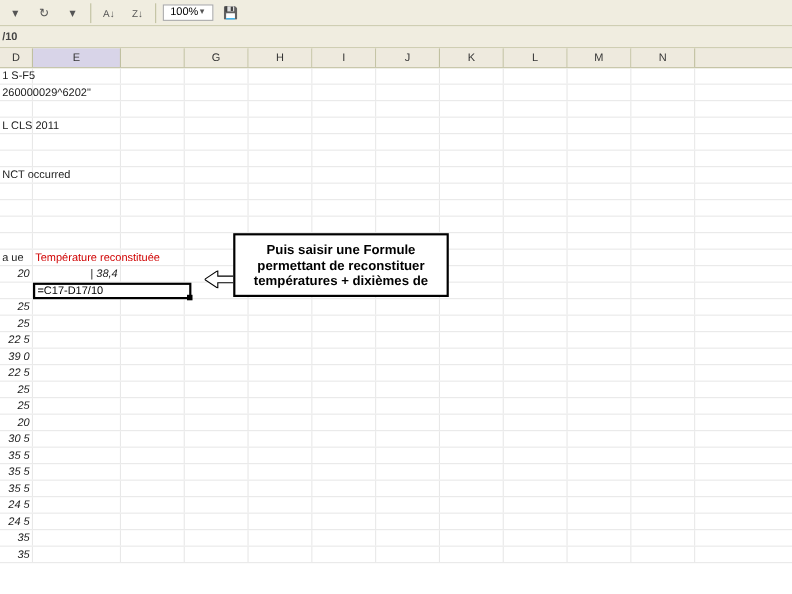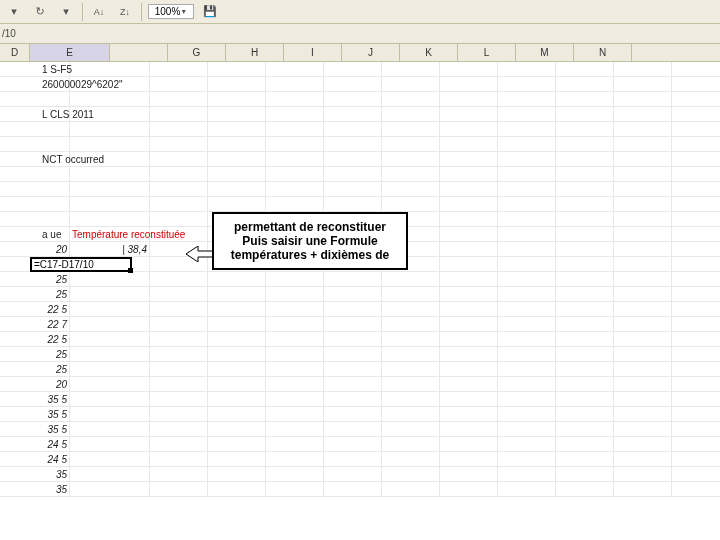--- a/index.html
+++ b/index.html
@@ -4,33 +4,33 @@
 <style>
 * { box-sizing: border-box; margin: 0; padding: 0; }
 body { font-family: Arial, sans-serif; font-size: 11px; background: #fff; width: 720px; height: 540px; overflow: hidden; position: relative; }
 
 .toolbar { background: #f0ede0; height: 24px; border-bottom: 1px solid #c0c0a0; display: flex; align-items: center; padding: 0 4px; gap: 6px; }
 .toolbar-sep { width: 1px; height: 18px; background: #c0c0a0; }
 .toolbar-btn { display: flex; align-items: center; justify-content: center; width: 20px; height: 20px; color: #555; cursor: pointer; }
 .zoom-box { border: 1px solid #aaa; background: #fff; padding: 1px 4px; font-size: 10px; width: 46px; display: flex; align-items: center; justify-content: center; }
 .dropdown-arrow { font-size: 7px; color: #555; }
 
-.formula-bar { height: 20px; border-bottom: 1px solid #c0c0a0; background: #f0ede0; display: flex; align-items: center; padding-left: 2px; font-size: 10px; color: #444; }
+.formula-bar { height: 20px; border-bottom: 1px solid #c0c0a0; background: #f0ede0; display: flex; align-items: center; padding-left: 2px; font-size: 10px; color: #444; font-weight: bold; }
 
 .col-headers { display: flex; height: 18px; background: #eeeade; border-bottom: 1px solid #c0c0a0; }
 .col-h { border-right: 1px solid #c0c0a0; display: flex; align-items: center; justify-content: center; font-size: 10px; color: #333; background: #eeeade; }
 .col-h.left-edge { width: 30px; }
 .col-h.e { width: 80px; }
 .col-h.active { background: #d8d4e8; }
 .col-h.std { width: 58px; }
 
 .grid { position: relative; }
 .row { display: flex; height: 15px; border-bottom: 1px solid #e8e8e8; }
 .cell { border-right: 1px solid #e8e8e8; display: flex; align-items: center; padding: 0 2px; font-size: 10px; color: #222; white-space: nowrap; overflow: visible; }
-.cell.left-edge { width: 30px; margin-left: 40px; }
+.cell.left-edge { width: 30px; }
 .cell.col-e { width: 80px; }
 .cell.std { width: 58px; }
 .red { color: #d00000; font-weight: normal; }
 .right { justify-content: flex-end; font-style: italic; }
 
 .selected-cell { position: absolute; border: 2px solid #000; background: #fff; z-index: 2; font-size: 10px; display: flex; align-items: center; }
 .sel-handle { position: absolute; right: -3px; bottom: -3px; width: 5px; height: 5px; background: #000; }
 
 .callout { position: absolute; left: 212px; top: 212px; width: 196px; border: 2px solid #000; background: #fff; padding: 6px 8px; text-align: center; font-size: 12px; font-weight: bold; z-index: 5; }
 .callout-arrow { position: absolute; left: 186px; top: 246px; z-index: 4; }
@@ -288,21 +288,21 @@
         <div class="cell std"></div>
         <div class="cell std"></div>
         <div class="cell std"></div>
         <div class="cell std"></div>
         <div class="cell std"></div>
         <div class="cell std"></div>
         <div class="cell std"></div>
         <div class="cell std"></div>
       </div>
       <div class="row">
-        <div class="cell left-edge right">22 7</div>
+        <div class="cell left-edge right">39 0</div>
         <div class="cell col-e"></div>
         <div class="cell std"></div>
         <div class="cell std"></div>
         <div class="cell std"></div>
         <div class="cell std"></div>
         <div class="cell std"></div>
         <div class="cell std"></div>
         <div class="cell std"></div>
         <div class="cell std"></div>
         <div class="cell std"></div>
@@ -353,20 +353,33 @@
         <div class="cell std"></div>
         <div class="cell std"></div>
         <div class="cell std"></div>
         <div class="cell std"></div>
         <div class="cell std"></div>
         <div class="cell std"></div>
         <div class="cell std"></div>
         <div class="cell std"></div>
       </div>
       <div class="row">
+        <div class="cell left-edge right">30 5</div>
+        <div class="cell col-e"></div>
+        <div class="cell std"></div>
+        <div class="cell std"></div>
+        <div class="cell std"></div>
+        <div class="cell std"></div>
+        <div class="cell std"></div>
+        <div class="cell std"></div>
+        <div class="cell std"></div>
+        <div class="cell std"></div>
+        <div class="cell std"></div>
+      </div>
+      <div class="row">
         <div class="cell left-edge right">35 5</div>
         <div class="cell col-e"></div>
         <div class="cell std"></div>
         <div class="cell std"></div>
         <div class="cell std"></div>
         <div class="cell std"></div>
         <div class="cell std"></div>
         <div class="cell std"></div>
         <div class="cell std"></div>
         <div class="cell std"></div>
@@ -445,27 +458,27 @@
         <div class="cell std"></div>
         <div class="cell std"></div>
         <div class="cell std"></div>
         <div class="cell std"></div>
         <div class="cell std"></div>
         <div class="cell std"></div>
         <div class="cell std"></div>
       </div>
     </div>
 
-  <div class="selected-cell" style="left:30px; top:195px; width:102px; height:15px; padding-left:2px;">
+  <div class="selected-cell" style="left:30px; top:195px; width:144px; height:15px; padding-left:2px;">
     <span>=C17-D17/10</span>
     <div class="sel-handle"></div>
   </div>
 </div>
 
 <svg class="callout-arrow" width="28" height="16">
   <polygon points="0,8 12,0 12,5 28,5 28,11 12,11 12,16" fill="#fff" stroke="#000" stroke-width="1"></polygon>
 </svg>
 
 <div class="callout">
+  <div>Puis saisir une Formule</div>
   <div>permettant de reconstituer</div>
-  <div>Puis saisir une Formule</div>
   <div>températures + dixièmes de</div>
 </div>
 
 </body></html>

